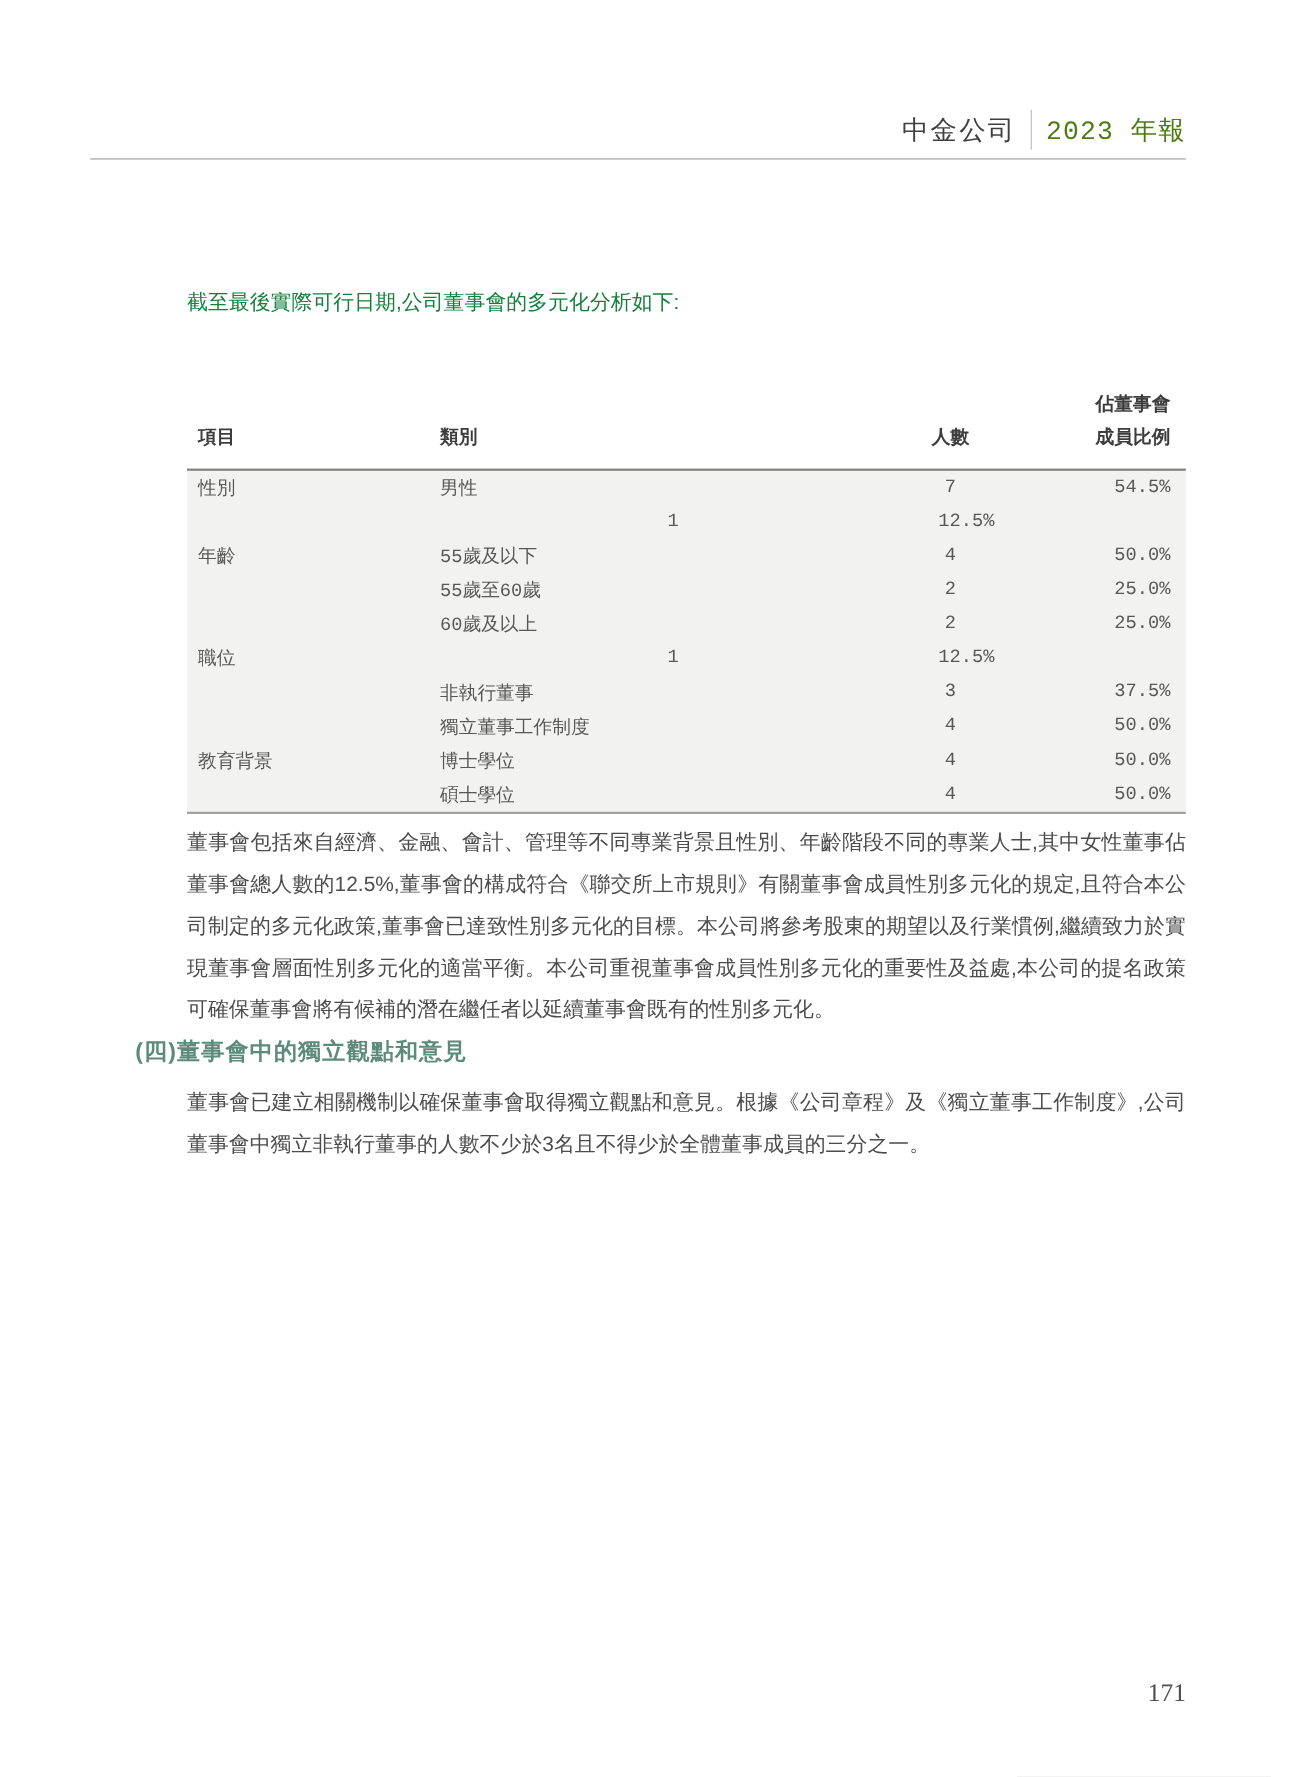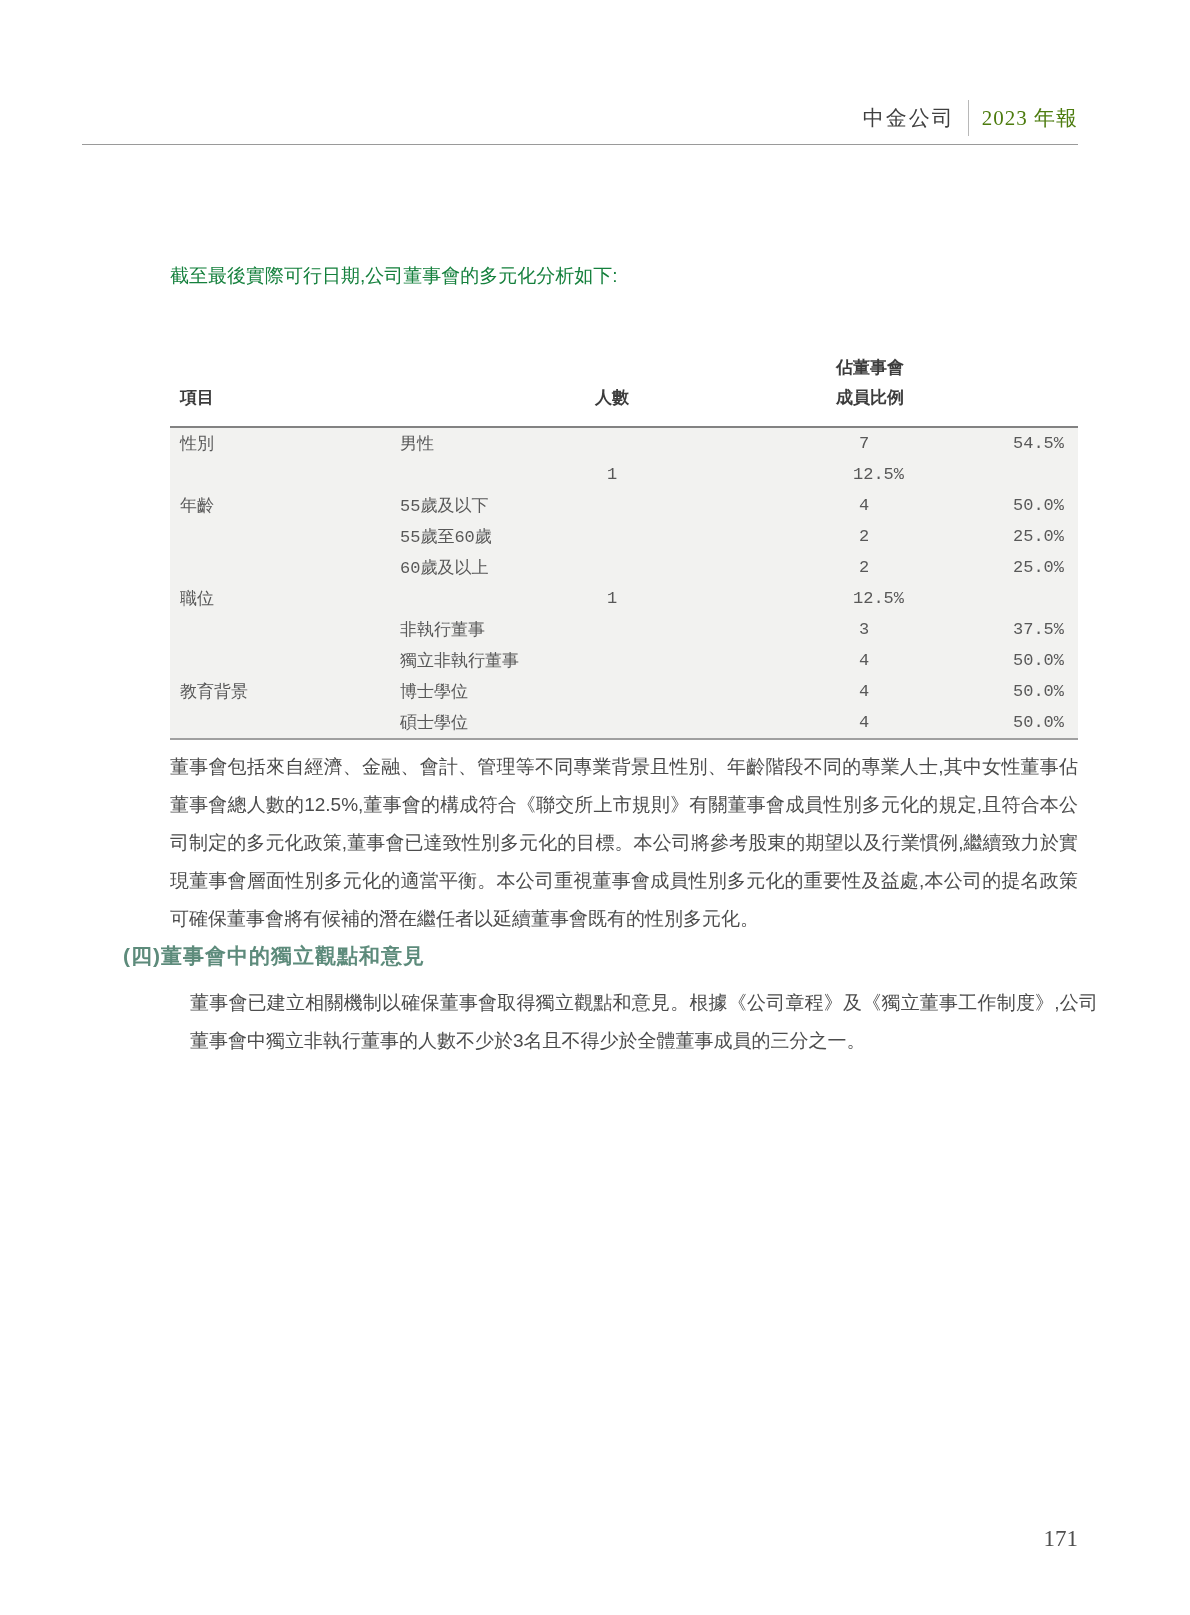--- a/index.html
+++ b/index.html
@@ -8,22 +8,22 @@
     width:1190px; height:1615px;
     margin:0 auto;
     background:#ffffff;
     font-family:"Liberation Sans", sans-serif;
     overflow:hidden;
   }
   
   .doc-header {
     position:absolute; top:100px; right:112px;
     display:flex; align-items:center;
-    font-family:Liberation Serif, serif;
-    font-size:21px;
+    font-family:Liberation Mono, monospace;
+    font-size:24px;
   }
   .doc-header .company { color:#3f3f3f; letter-spacing:2px; }
   .doc-header .divider {
     width:1px; height:36px; background:#b8b8b8;
     margin:0 13px;
   }
   .doc-header .year { color:#4d7c0f; letter-spacing:1px; }
   .header-rule {
     position:absolute; top:144px; left:82px; right:112px;
     border-top:1.5px solid #9a9a9a;
@@ -69,21 +69,21 @@
     position:absolute; left:170px; width:908px;
     font-size:19px; line-height:38px; color:#4c4c4c;
     text-align:justify; text-justify:inter-ideograph;
   }
   .para1 { top:748px; }
   .section-heading {
     position:absolute; left:123px; top:942px;
     font-size:21px; font-weight:bold; color:#5d8b7b;
     letter-spacing:1px;
   }
-  .para2 { top:984px;margin-left:20px; }
+  .para2 { top:984px; }
   
   .page-number {
     position:absolute; top:1526px; right:112px;
     font-family:"Liberation Serif", serif;
     font-size:23px; color:#4f4f4f;
   }
 </style>
 </head>
 <body>
 
@@ -94,20 +94,21 @@
     <span class="divider"></span>
     <span class="year">2023 年報</span>
   </div>
   <div class="header-rule"></div>
 
   <div class="intro">截至最後實際可行日期,公司董事會的多元化分析如下:</div>
 
   <div class="div-table">
     <div class="thead">
       <div class="c1">項目</div>
+      <div class="c2">類別</div>
       <div class="c3">人數</div>
       <div class="c4">
         <div>佔董事會</div>
         <div>成員比例</div>
       </div>
     </div>
     <div class="tbody">
       <div class="trow">
         <div class="c1">性別</div>
         <div class="c2">男性</div>
@@ -143,21 +144,21 @@
         <div class="c4">12.5%</div>
       </div>
       <div class="trow">
         <div class="c1"></div>
         <div class="c2">非執行董事</div>
         <div class="c3">3</div>
         <div class="c4">37.5%</div>
       </div>
       <div class="trow">
         <div class="c1"></div>
-        <div class="c2">獨立非執行董事</div>
+        <div class="c2">獨立董事工作制度</div>
         <div class="c3">4</div>
         <div class="c4">50.0%</div>
       </div>
       <div class="trow">
         <div class="c1">教育背景</div>
         <div class="c2">博士學位</div>
         <div class="c3">4</div>
         <div class="c4">50.0%</div>
       </div>
       <div class="trow">

